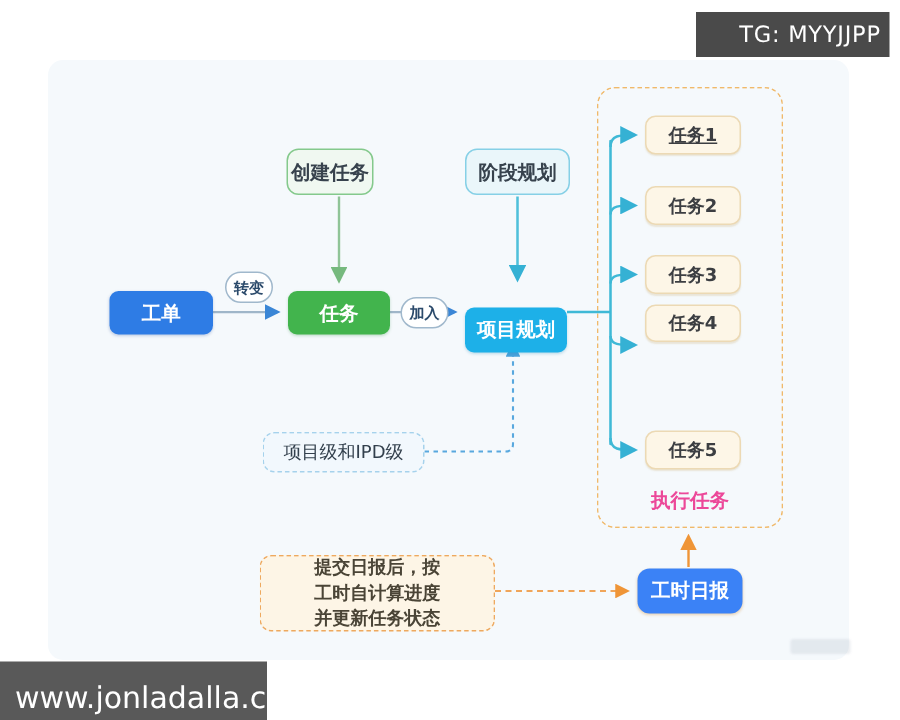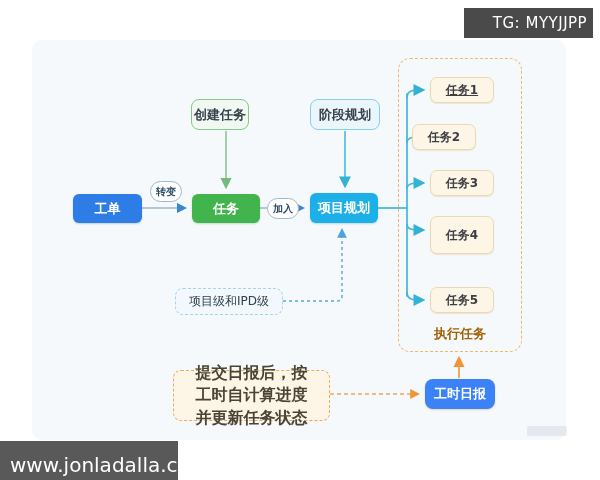--- a/index.html
+++ b/index.html
@@ -27,39 +27,39 @@
     position: absolute; left: 32px; top: 40px; width: 534px; height: 400px;
     background: #f5f9fc; border-radius: 10px; z-index: 1;
   }
   svg.connectors {
     position: absolute; left: 0; top: 0; width: 600px; height: 480px;
     z-index: 3; pointer-events: none;
   }
   .node { position: absolute; z-index: 4; display: flex; align-items: center; justify-content: center; }
   .solid-blue   { background:#2e7ce5; color:#fff; font-weight:bold; font-size:13px; border-radius:6px; box-shadow:0 1px 2px rgba(40,80,160,.25); }
   .solid-green  { background:#42b44d; color:#fff; font-weight:bold; font-size:13px; border-radius:6px; box-shadow:0 1px 2px rgba(40,140,60,.25);text-align:center; }
-  .solid-cyan   { background:#1db0e8; color:#fff; font-weight:bold; font-size:13px; border-radius:6px; box-shadow:0 1px 2px rgba(20,130,180,.25); }
+  .solid-cyan   { background:#1db0e8; color:#fff; font-weight:bold; font-size:13px; border-radius:6px; box-shadow:0 1px 2px rgba(20,130,180,.25);margin-top:12px; }
   .solid-orange { background:#3b82f6; color:#fff; font-weight:bold; font-size:13px; border-radius:8px; box-shadow:0 1px 2px rgba(200,120,20,.3); }
   .light-green  { background:#f0f8f1; border:1.5px solid #84c98c; color:#37424d; font-weight:bold; font-size:13px; border-radius:8px; }
   .light-cyan   { background:#eaf6fa; border:1.5px solid #86d0e6; color:#37424d; font-weight:bold; font-size:13px; border-radius:8px; }
   .dashed-blue-box { background:#f2f8fd; border:1.5px dashed #a6d2ec; color:#33404d; font-weight:normal; font-size:12px; border-radius:8px; }
-  .dashed-orange-box { background:#fdf5e6; border:1.5px dashed #eea95f; color:#4a4436; font-weight:bold; font-size:16px; border-radius:8px; line-height:1.4; text-align:center; flex-direction:column; }
+  .dashed-orange-box { background:#fdf5e6; border:1.5px dashed #eea95f; color:#4a4436; font-weight:bold; font-size:12px; border-radius:8px; line-height:1.4; text-align:center; flex-direction:column; }
   .task-box { background:#fdf6e7; border:1.5px solid #ecd9b4; color:#3c3e42; font-weight:bold; font-size:12px; border-radius:7px; box-shadow:0 1px 1px rgba(200,170,110,.25); }
   .pill {
     position:absolute; z-index:5; background:#ffffff; border:1px solid #a0b8cc;
     color:#2b4a6b; font-weight:bold; font-size:10px; border-radius:11px;
     display:flex; align-items:center; justify-content:center;
   }
   .exec-container {
     position:absolute; left:398px; top:58px; width:124px; height:294px;
     border:1.5px dashed #f0b96a; border-radius:12px; z-index:2;
   }
   .exec-label {
     position:absolute; left:398px; top:325px; width:124px; text-align:center;
-    color:#a16207; font-weight:bold; font-size:13px; z-index:4;
+    color:#ec4899; font-weight:bold; font-size:13px; z-index:4;
   }
   .faint-watermark {
     position:absolute; left:527px; top:426px; width:40px; height:10px;
     background: rgba(150,160,175,0.18); border-radius:2px; filter: blur(0.6px); z-index:4;
   }
 </style>
 </head>
 <body>
 
 <div class="panel"></div>
@@ -134,18 +134,18 @@
 
 <div class="node dashed-orange-box" style="left:173px; top:370px; width:157px; height:51px;">
   <span>提交日报后，按</span>
   <span>工时自计算进度</span>
   <span>并更新任务状态</span>
 </div>
 
 <div class="node solid-orange" style="left:425px; top:379px; width:70px; height:30px;">工时日报</div>
 
 <div class="node task-box" style="left:430px; top:77px;  width:64px; height:26px;text-decoration:underline;">任务1</div>
-<div class="node task-box" style="left:412px; top:124px; width:64px; height:26px;">任务2</div>
+<div class="node task-box" style="left:430px; top:124px; width:64px; height:26px;">任务2</div>
 <div class="node task-box" style="left:430px; top:170px; width:64px; height:26px;">任务3</div>
-<div class="node task-box" style="left:430px; top:216px; width:64px; height:38px;">任务4</div>
+<div class="node task-box" style="left:430px; top:203px; width:64px; height:25px;">任务4</div>
 <div class="node task-box" style="left:430px; top:287px; width:64px; height:26px;">任务5</div>
 
 <div class="faint-watermark"></div>
 
 </body></html>

